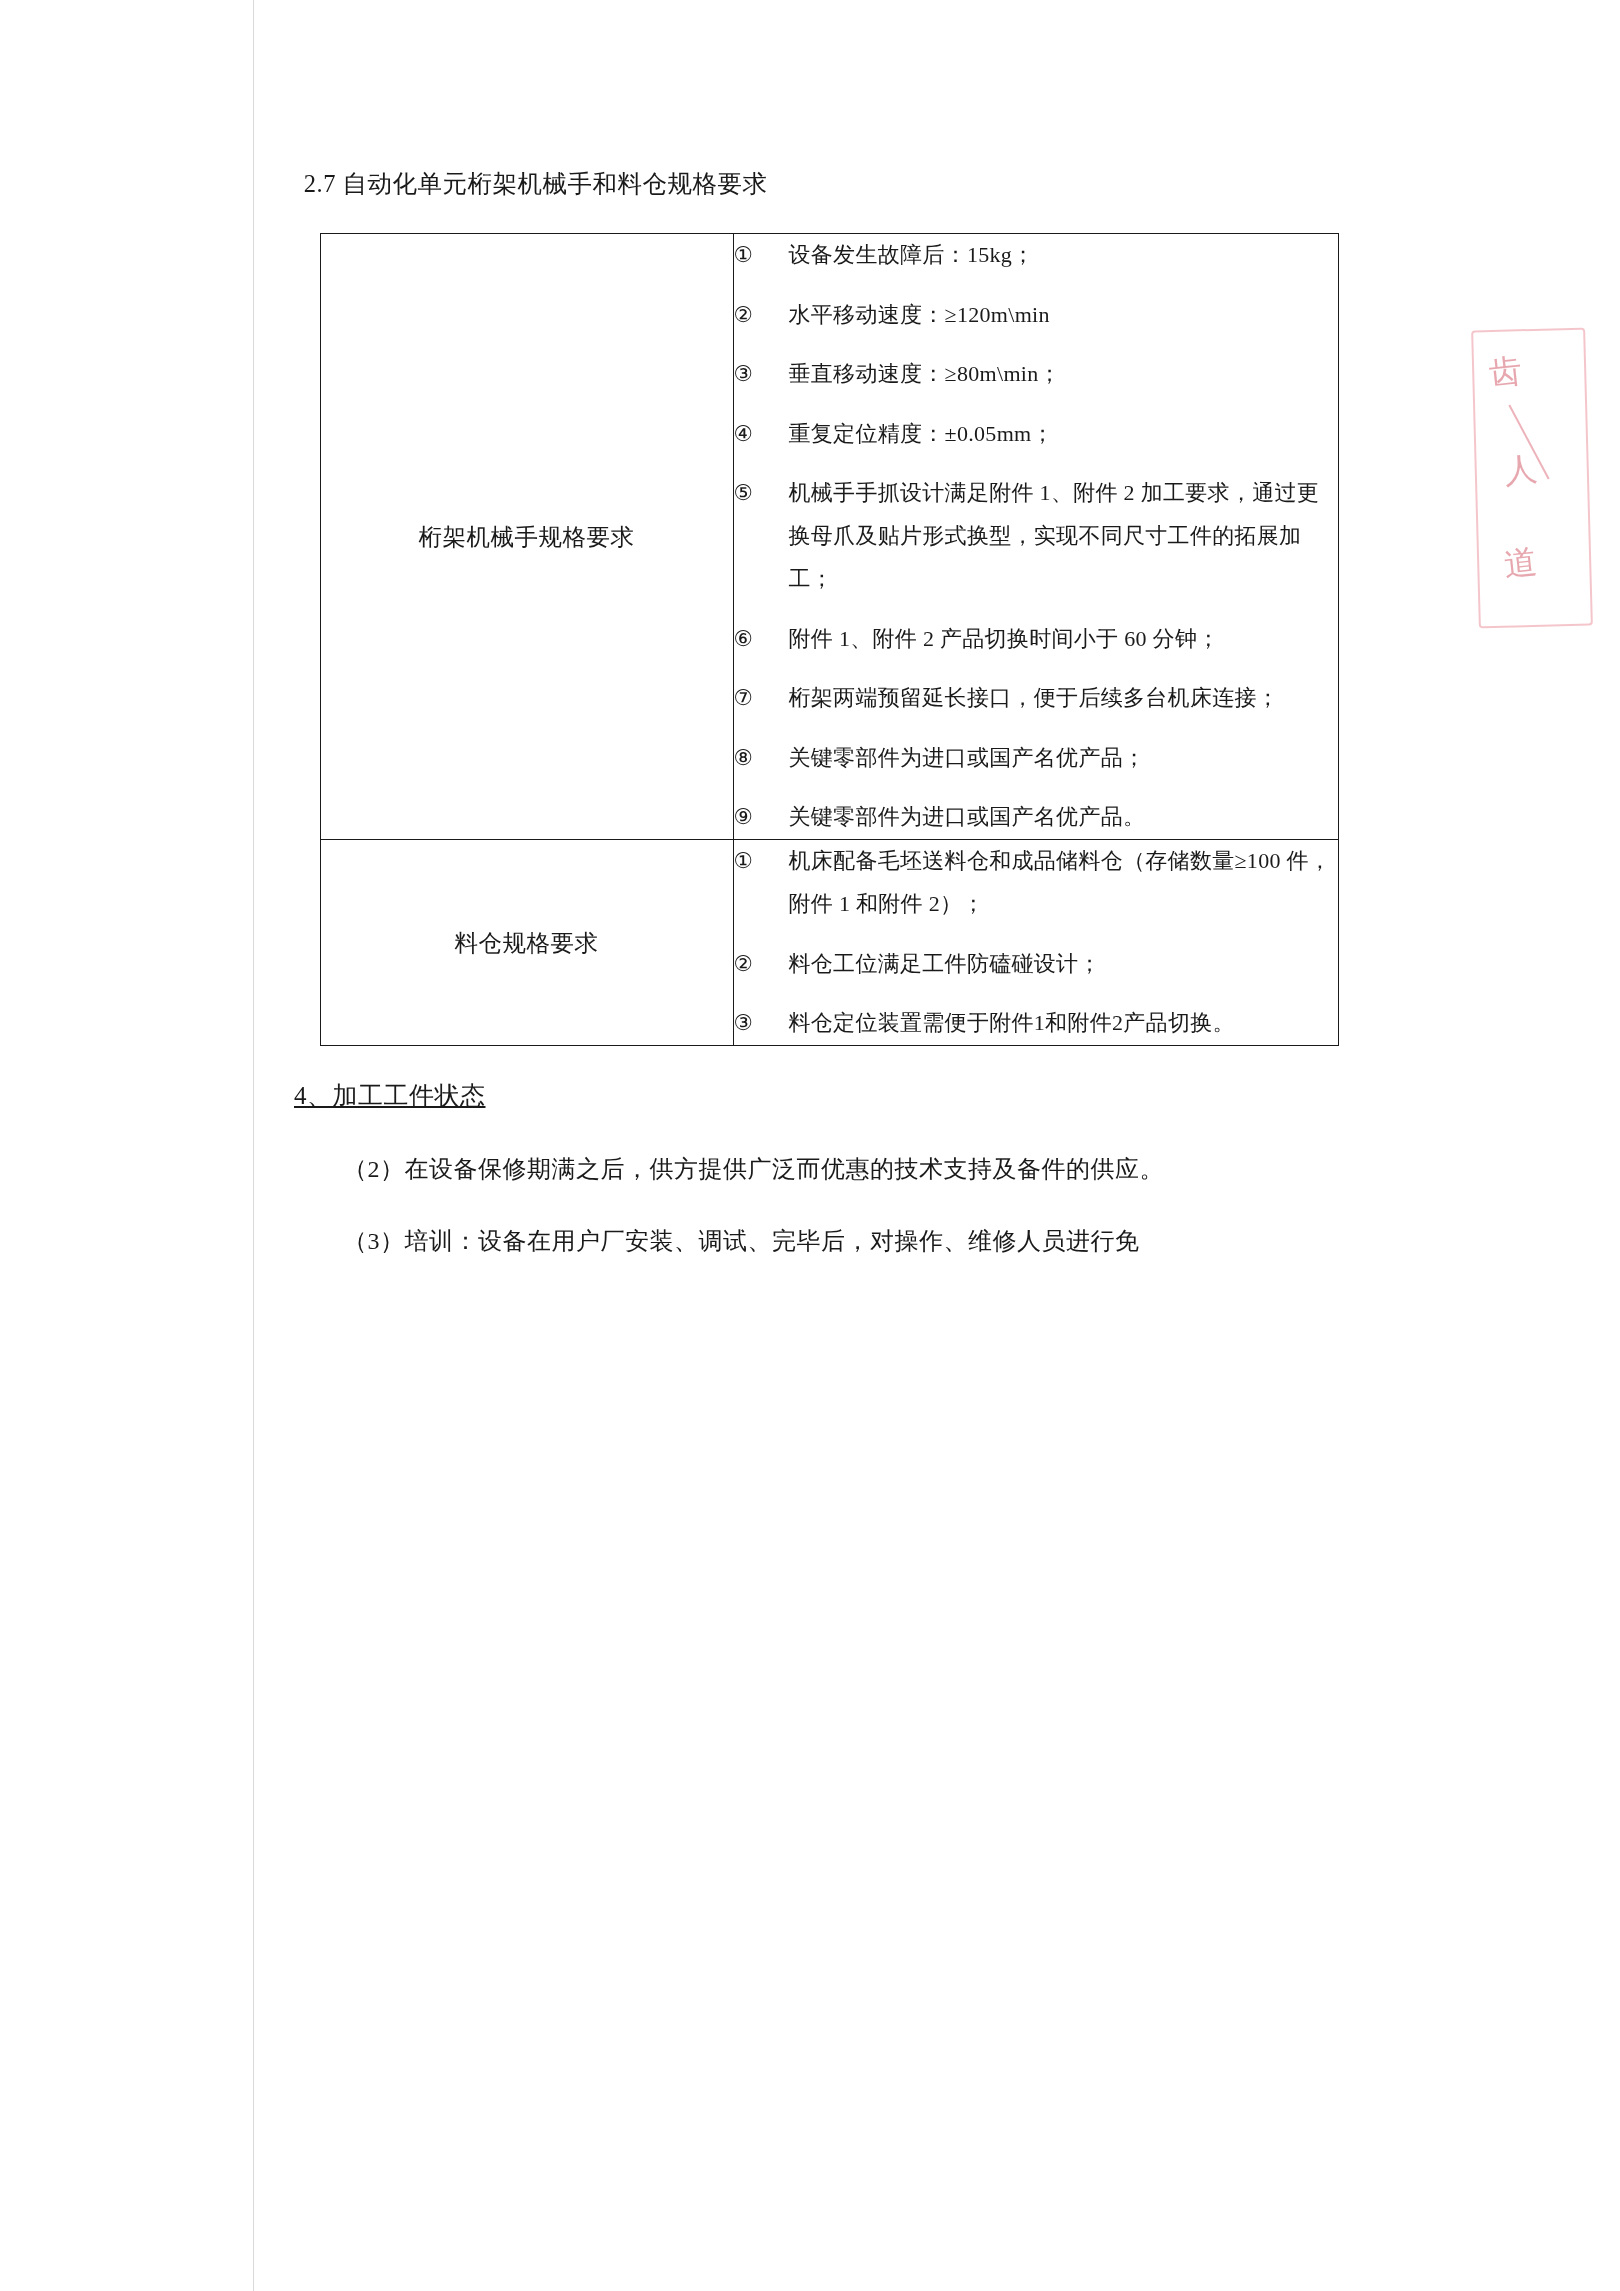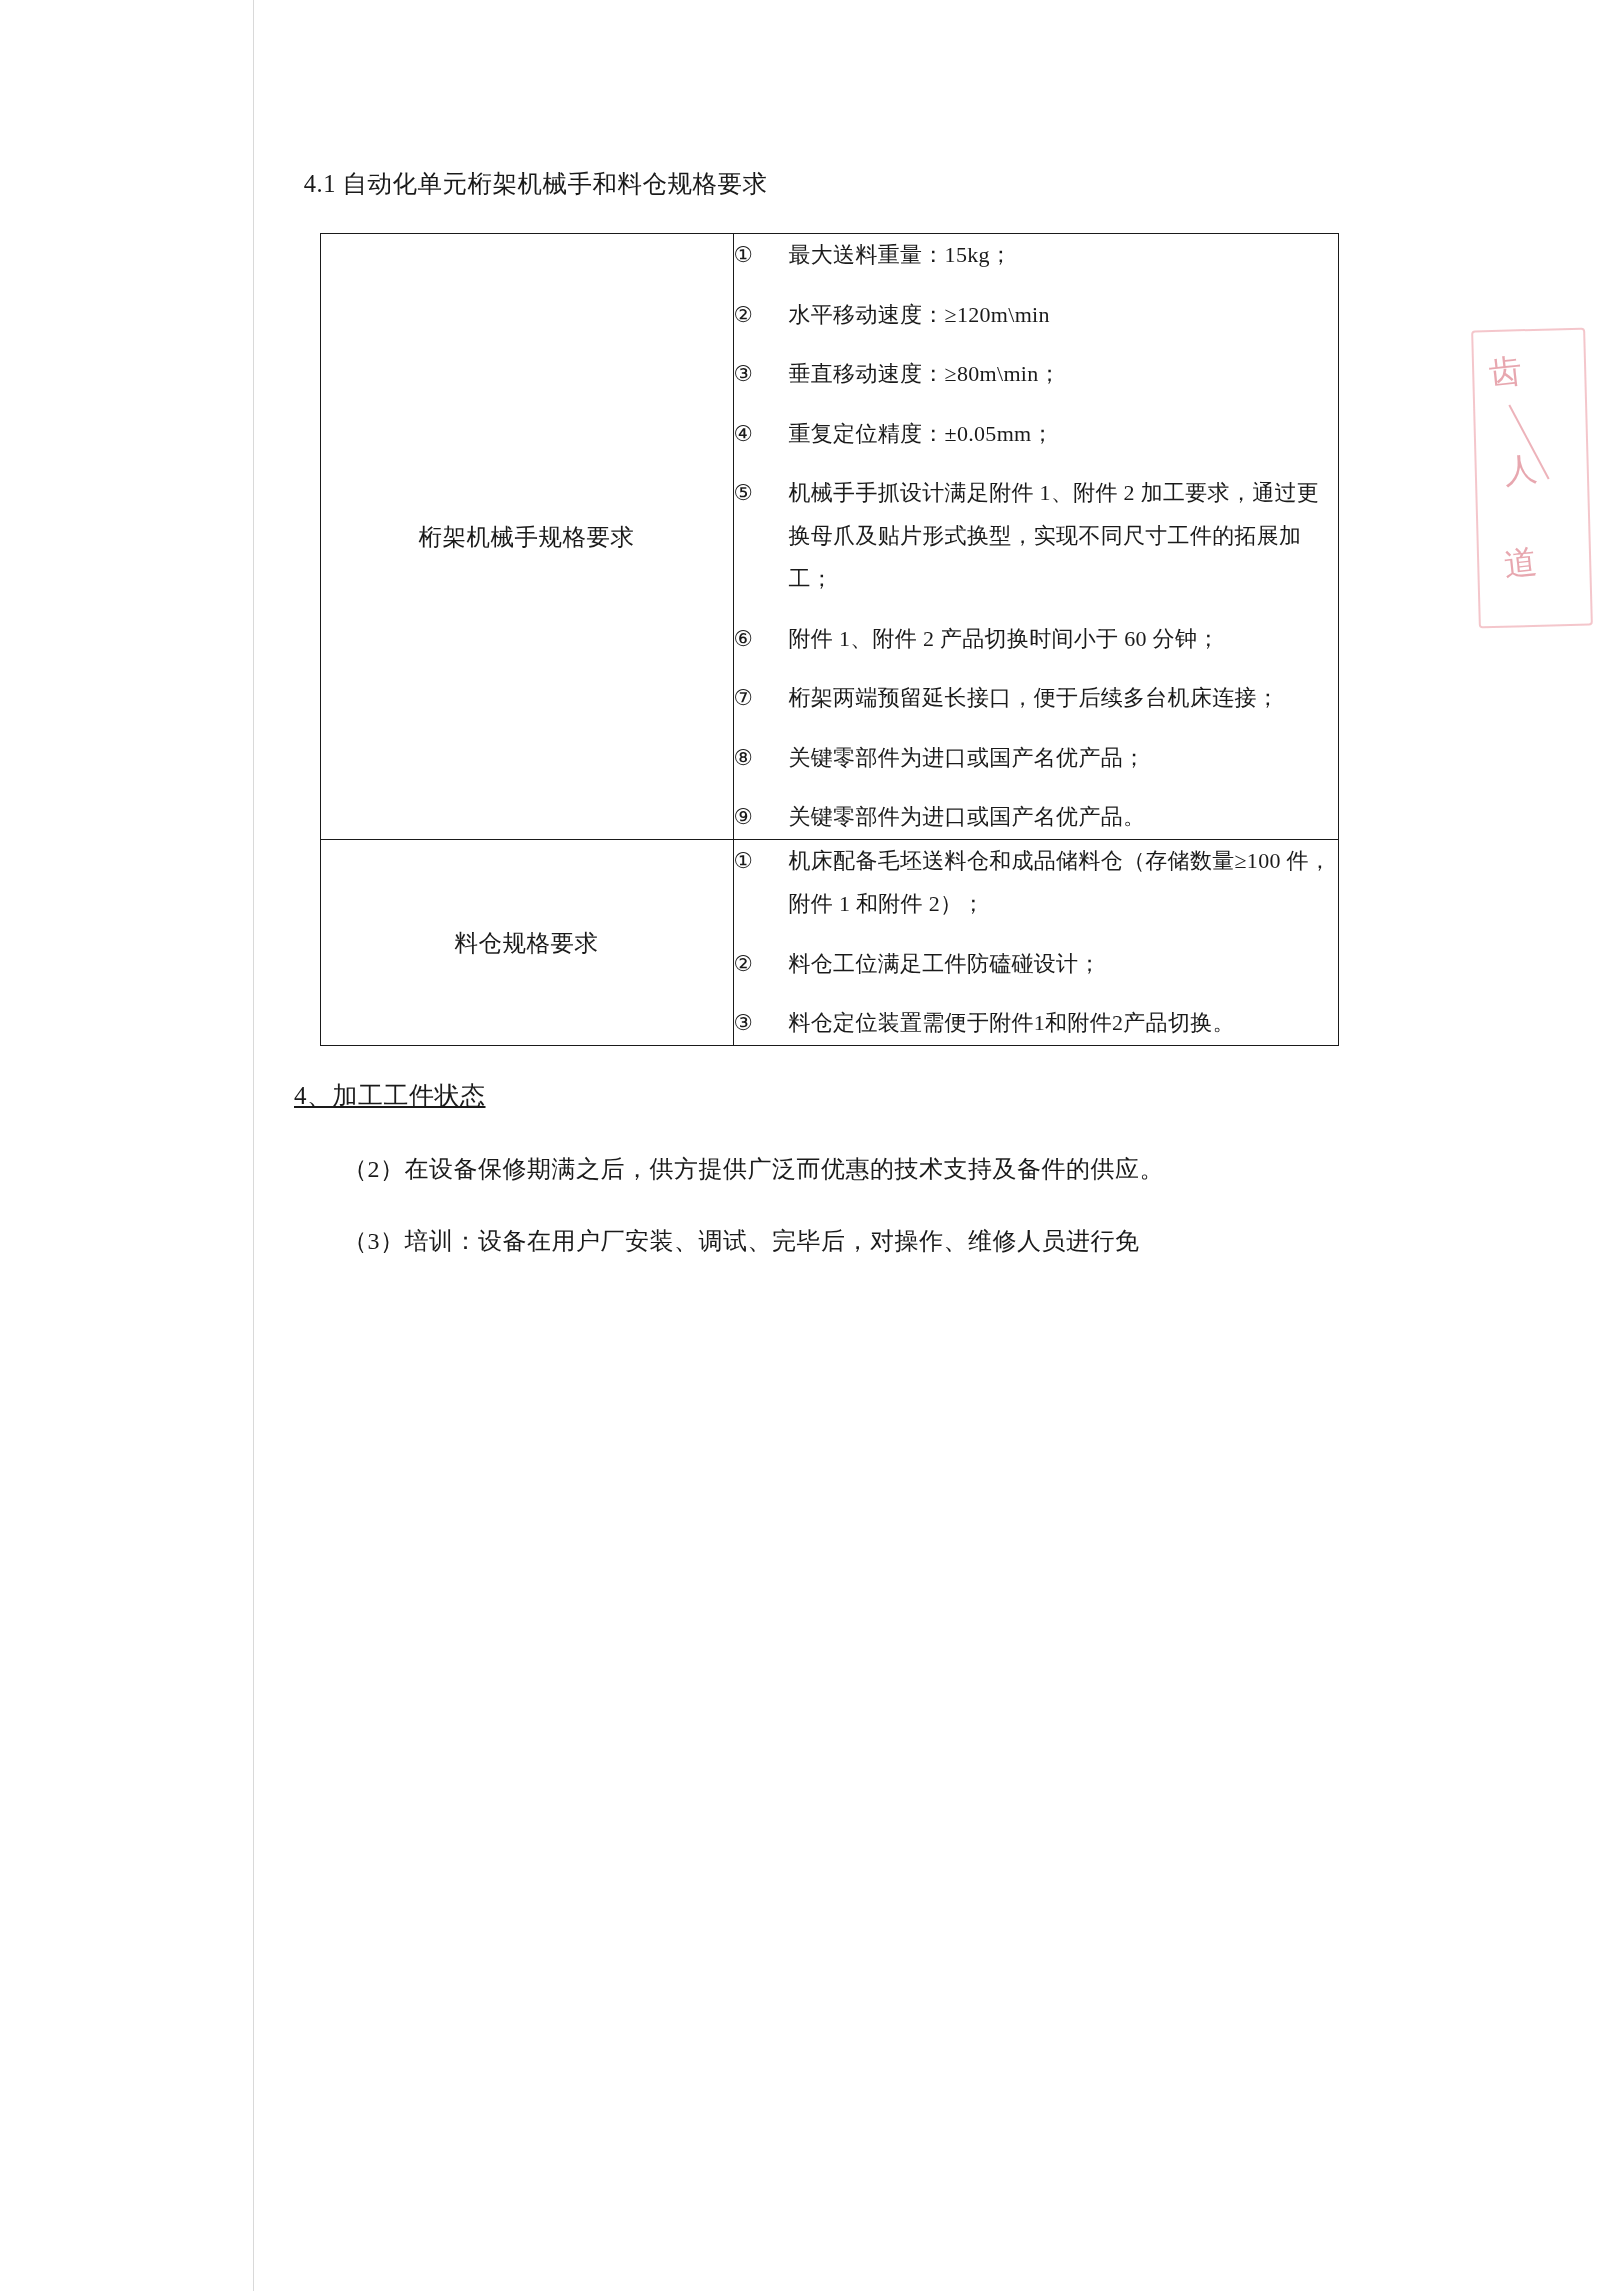--- a/index.html
+++ b/index.html
@@ -163,31 +163,31 @@
   <div class="stamp">
     <div class="s-box"></div>
     <div class="s-char" style="left:27.4px; top:27.4px;">齿</div>
     <div class="s-char" style="left:43px; top:125px;">人</div>
     <div class="s-char" style="left:43px; top:218px;">道</div>
     <div class="s-slash"></div>
   </div>
 
   <div class="content">
 
-    <div class="heading-32">4.1 自动化单元桁架机械手和料仓规格要求</div>
+    <div class="heading-32">2.7 自动化单元桁架机械手和料仓规格要求</div>
 
     <table class="spec">
       <tbody>
           <tr>
         <td class="label">桁架机械手规格要求</td>
         <td class="items">
           <ol class="numlist">
             <li>
               <span class="circnum">①</span>
-              <span class="itemtext">最大送料重量：15kg；</span>
+              <span class="itemtext">设备发生故障后：15kg；</span>
             </li>
             <li>
               <span class="circnum">②</span>
               <span class="itemtext">水平移动速度：≥120m\min</span>
             </li>
             <li>
               <span class="circnum">③</span>
               <span class="itemtext">垂直移动速度：≥80m\min；</span>
             </li>
             <li>

